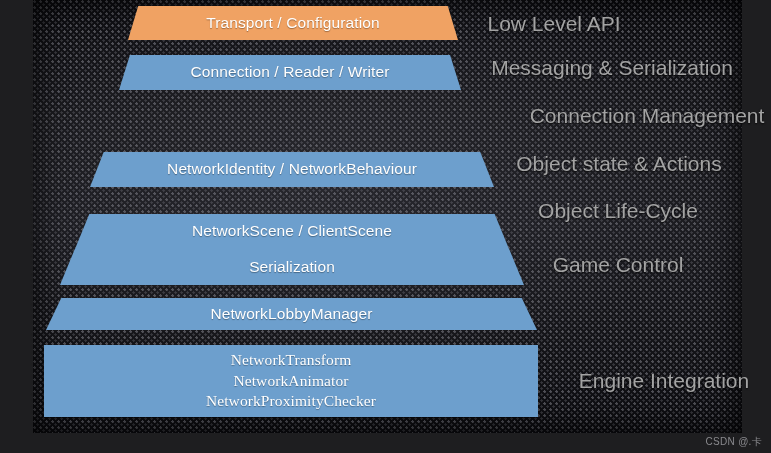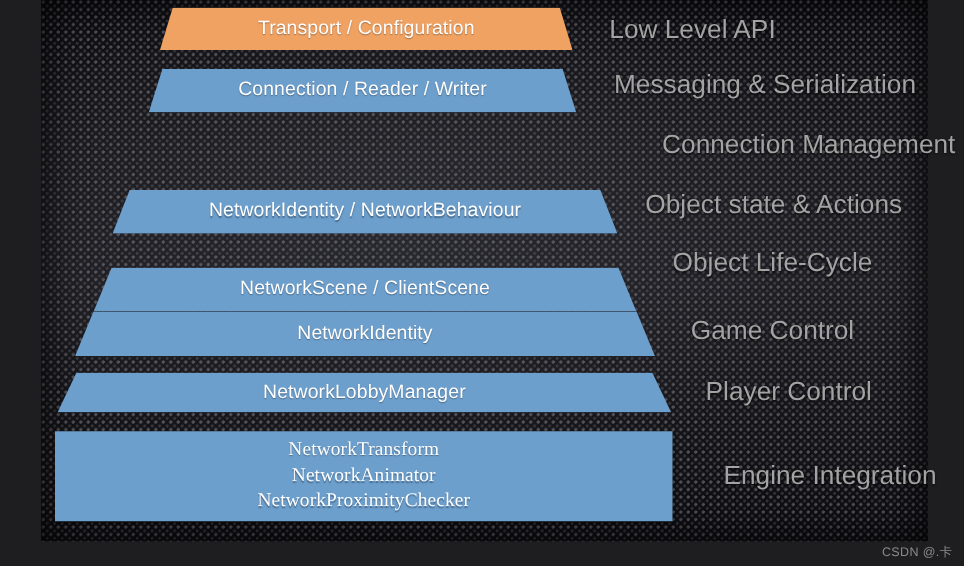--- a/index.html
+++ b/index.html
@@ -116,21 +116,21 @@
     <span class="label">NetworkIdentity / NetworkBehaviour</span>
   </div>
 
   <div class="layer" style="left:75px; top:201px; width:434px; height:35px;margin-top:13px;">
     <div class="shape" style="clip-path: polygon(3.3% 0, 96.7% 0, 100% 100%, 0% 100%);"></div>
     <span class="label">NetworkScene / ClientScene</span>
   </div>
 
   <div class="layer" style="left:60px; top:249px; width:464px; height:36px;">
     <div class="shape" style="clip-path: polygon(3.2% 0, 96.8% 0, 100% 100%, 0% 100%);"></div>
-    <span class="label">NetworkIdentity</span>
+    <span class="label">Serialization</span>
   </div>
 
   <div class="layer" style="left:46px; top:298px; width:491px; height:32px;">
     <div class="shape" style="clip-path: polygon(3.1% 0, 96.9% 0, 100% 100%, 0% 100%);"></div>
     <span class="label">NetworkLobbyManager</span>
   </div>
 
   <div class="layer" style="left:44px; top:345px; width:494px; height:72px;font-family:Liberation Serif, serif;">
     <div class="shape"></div>
     <span class="label">NetworkTransform
@@ -143,19 +143,18 @@
   <span class="side-label" style="left:612px; top:68px;">Messaging &amp; Serialization</span>
 
   <span class="side-label" style="left:623px; top:116px;margin-left:24px;">Connection Management</span>
 
   <span class="side-label" style="left:619px; top:164px;">Object state &amp; Actions</span>
 
   <span class="side-label" style="left:618px; top:211px;">Object Life-Cycle</span>
 
   <span class="side-label" style="left:618px; top:265px;">Game Control</span>
 
-  <span class="side-label" style="left:631px; top:314px;">Player Control</span>
 
   <span class="side-label" style="left:664px; top:381px;">Engine Integration</span>
 
   <div id="watermark">CSDN @.卡</div>
 
 </div>
 
 </body></html>

